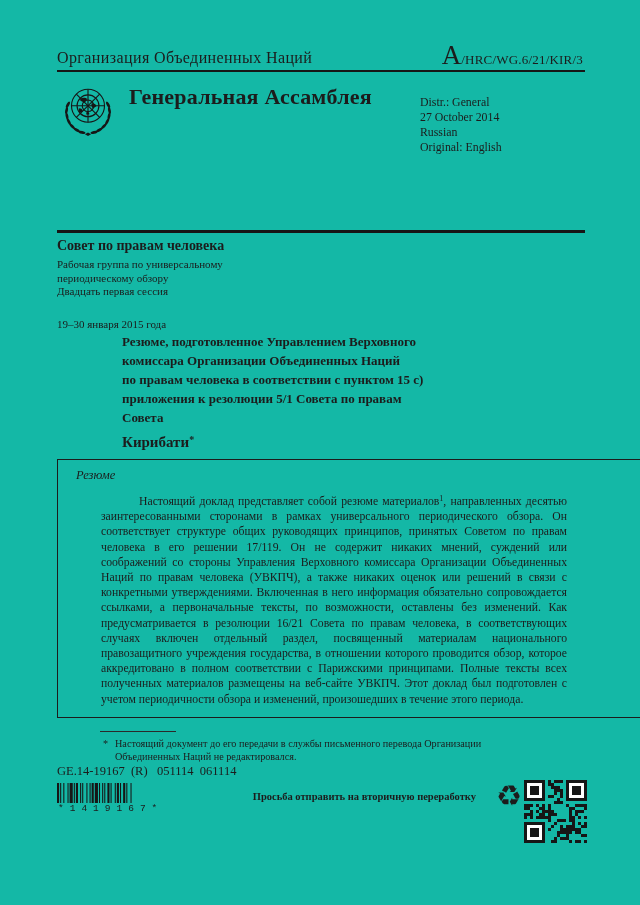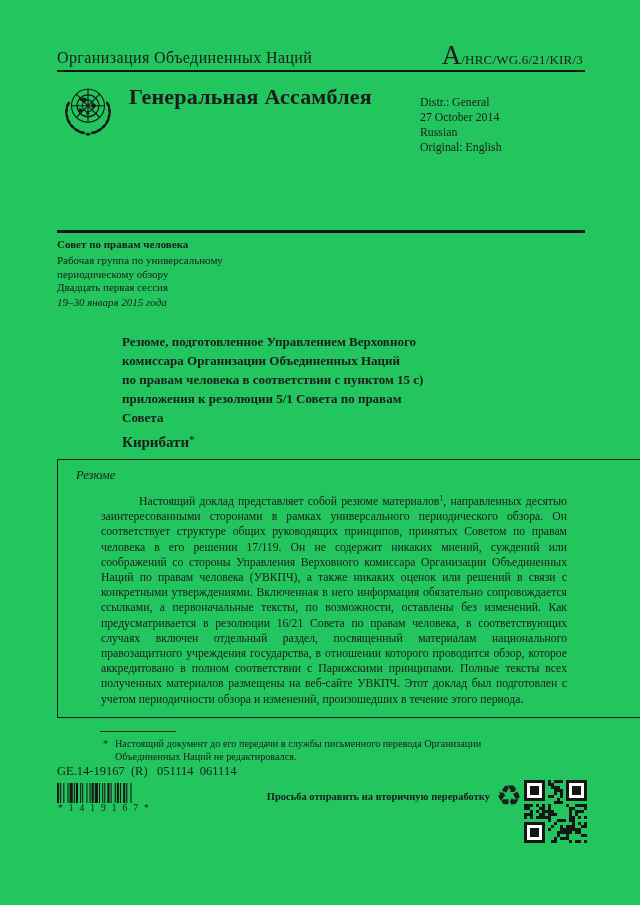--- a/index.html
+++ b/index.html
@@ -1,41 +1,41 @@
 <!DOCTYPE html>
 <html lang="ru"><head>
 <meta charset="utf-8">
 <style>
   * { margin:0; padding:0; box-sizing:border-box; }
   html,body { background:#f4f4f2; }
   body { width:640px; height:905px; }
   .page {
-    position:relative; width:640px; height:905px; background:#22c55e;
+    position:relative; width:640px; height:905px; background:#14b8a6;
     font-family:"Liberation Serif","DejaVu Serif",serif; color:#1c1c1c;
     overflow:hidden;
   }
   .abs { position:absolute; }
 
   
   .org-name { left:57px; top:49px; font-size:16px; letter-spacing:.4px; }
   .doc-symbol { right:57px; top:40px; display:flex; align-items:baseline; }
   .doc-symbol .big { font-size:27px; font-weight:normal; }
   .doc-symbol .rest { font-size:13px; letter-spacing:.2px; }
   .rule-thin { left:57px; top:70px; width:528px; height:2px; background:#161616; }
 
   .emblem { left:55px; top:79px; width:66px; height:68px; }
   .ga-title { left:129px; top:84px; font-size:22px; font-weight:bold; letter-spacing:.2px; }
   .distr { left:420px; top:95px; font-size:11.8px; line-height:15px; }
 
   
   .rule-thick { left:57px; top:230px; width:528px; height:3px; background:#161616; }
   .session { left:57px; top:238px; }
-  .session .h  { font-size:11px; font-weight:bold; margin-bottom:4px; }
+  .session .h  { font-size:14px; font-weight:bold; margin-bottom:4px; }
   .session .b  { font-size:11px; font-weight:normal; line-height:13.5px; }
-  .session .r  { font-size:11px; line-height:13.5px; margin-top:1px;font-style:italic; }
+  .session .r  { font-size:11px; line-height:13.5px; margin-top:19px; }
 
   
   .title-block { left:122px; top:332px; width:480px; font-size:13px; font-weight:bold; line-height:19px; }
   .country { left:122px; top:434px; font-size:15px; font-weight:bold; }
   .country .fnref { font-size:10px; vertical-align:4px; font-weight:bold; }
 
   
   .summary-box { left:57px; top:459px; width:636px; min-height:250px; border:1px solid #1c1c1c; padding-bottom:10px; }
   .summary-heading { position:absolute; left:18px; top:8px; font-style:italic; font-size:12.5px; }
   .summary-para {
@@ -47,23 +47,23 @@
 
   
   .fn-sep { left:100px; top:731px; width:76px; height:1px; background:#2a2a2a; }
   .footnote { left:103px; top:737px; width:428px; font-size:10.2px; line-height:13px; display:flex; }
   .footnote .marker { width:12px; flex:0 0 12px; }
 
   
   .ge-line { left:57px; top:764px; font-size:12.5px; white-space:pre; }
   .barcode { left:57px; top:783px; }
   .barcode-text { left:58px; top:803px; font-size:9.5px; letter-spacing:6px;
-                  font-family:Liberation Serif, serif;text-align:right; }
+                  font-family:Liberation Mono, monospace;text-align:right; }
   .recycle-row { left:280px; top:782px; width:242px; display:flex; align-items:center;
-                 justify-content:flex-end; gap:6px; }
+                 justify-content:flex-end; gap:20px; }
   .recycle-text { font-size:10.5px; font-weight:bold; white-space:nowrap; }
   .recycle-glyph { font-family:"DejaVu Sans",sans-serif; font-size:29px; line-height:29px; }
   .qr { left:524px; top:780px; }
 </style>
 </head>
 <body>
 
 <div class="page">
 
   <div class="abs org-name">Организация Объединенных Наций</div>

